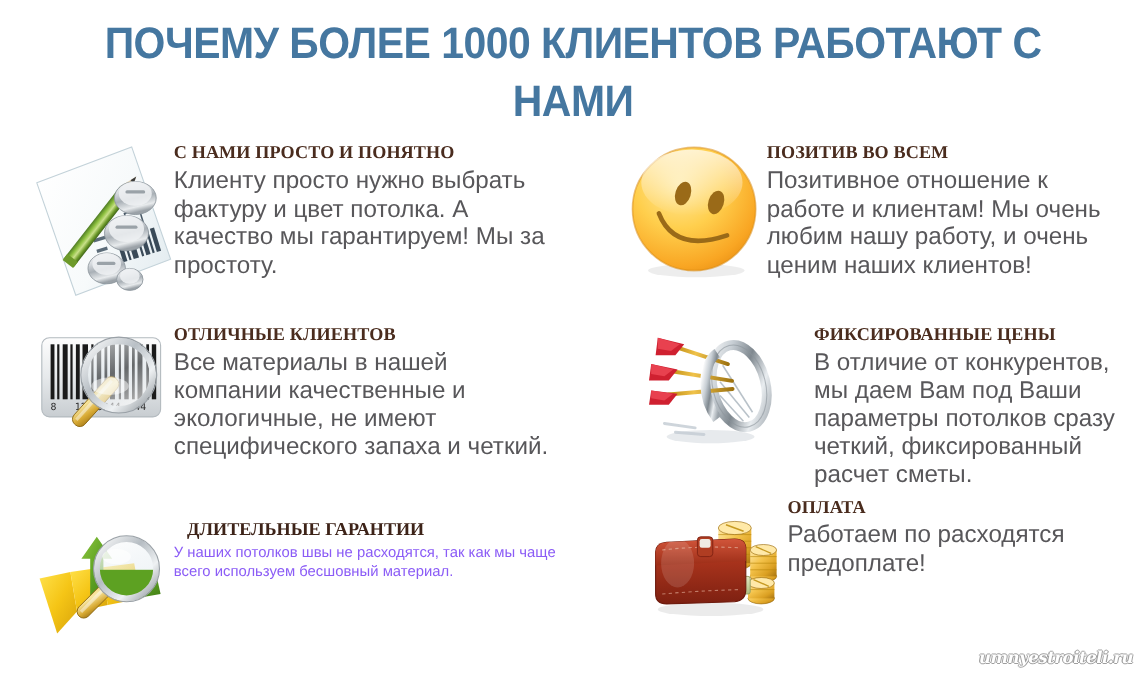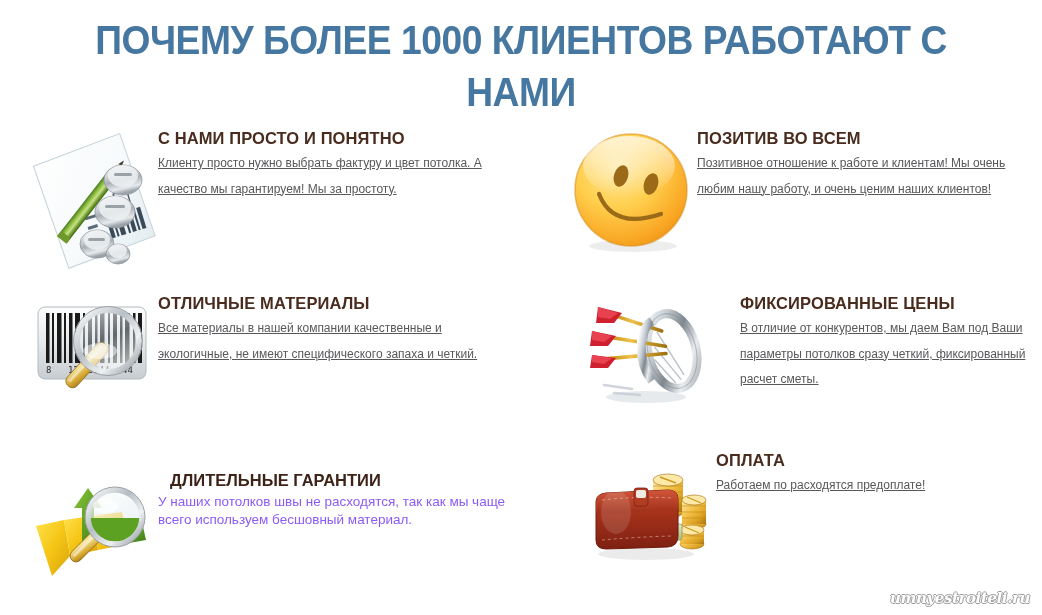--- a/index.html
+++ b/index.html
@@ -48,34 +48,34 @@
     align-items: flex-start;
   }
   .f-icon {
     position: relative;
     flex: 0 0 auto;
   }
   .f-text {
     flex: 1 1 auto;
   }
   .f-title {
-    font-family: Liberation Sans, sans-serif;
+    font-family: Liberation Serif, serif;
     font-weight: bold;
     color: #4a2c1e;
     margin: 0 0 2px 0;
   }
   .f-body {
     font-family: "Liberation Sans", sans-serif;
     color: #58575a;
     margin: 0;
   }
 
   
   .size-lg .f-title { font-size: 16.5px; line-height: 21px; letter-spacing: 0.1px; }
-  .size-lg .f-body  { font-size: 12px; line-height: 25.5px; text-decoration: underline; }
+  .size-lg .f-body  { font-size: 22px; line-height: 25.5px; }
   .size-sm .f-title { font-size: 16.5px; line-height: 21px; color: #3d2318; margin-left: 12px; }
   .size-sm .f-body  { font-size: 13.5px; line-height: 18px; color: #8b5cf6; }
 
   
   .pos-r1c1 { left: 30px;  top: 10px;  width: 480px; }
   .pos-r1c2 { left: 569px; top: 10px;  width: 450px; }
   .pos-r2c1 { left: 30px;  top: 175px; width: 480px; }
   .pos-r2c2 { left: 588px; top: 175px; width: 450px; gap: 24px; }
   .pos-r3c1 { left: 30px;  top: 352px; width: 480px; }
   .pos-r3c2 { left: 588px; top: 332px; width: 450px; }
@@ -275,21 +275,21 @@
           <rect x="75" y="56" width="3" height="48" fill="#fff" opacity="0.45"></rect>
         </g>
 
         <circle cx="78" cy="48" r="31" fill="url(#glassG)"></circle>
         <circle cx="78" cy="48" r="31" fill="none" stroke="url(#ringG)" stroke-width="6"></circle>
         <circle cx="78" cy="48" r="34.5" fill="none" stroke="#9aa1a7" stroke-width="1"></circle>
         <ellipse cx="70" cy="58" rx="17" ry="8" fill="#ffffff" opacity="0.5"></ellipse>
       </svg>
     </div>
     <div class="f-text">
-      <div class="f-title">ОТЛИЧНЫЕ МАТЕРИАЛЫ</div>
+      <div class="f-title">ОТЛИЧНЫЕ КЛИЕНТОВ</div>
       <div class="f-body">Все материалы в нашей компании качественные и экологичные, не имеют специфического запаха и четкий.</div>
     </div>
   </div>
 
   <div class="feature size-lg gap-b pos-r2c2">
     <div class="f-icon">
       <svg width="128" height="120" viewBox="0 0 128 120">
         <defs>
           <linearGradient id="ringSteel" x1="0" y1="0" x2="1" y2="1">
             <stop offset="0" stop-color="#ffffff"></stop>

